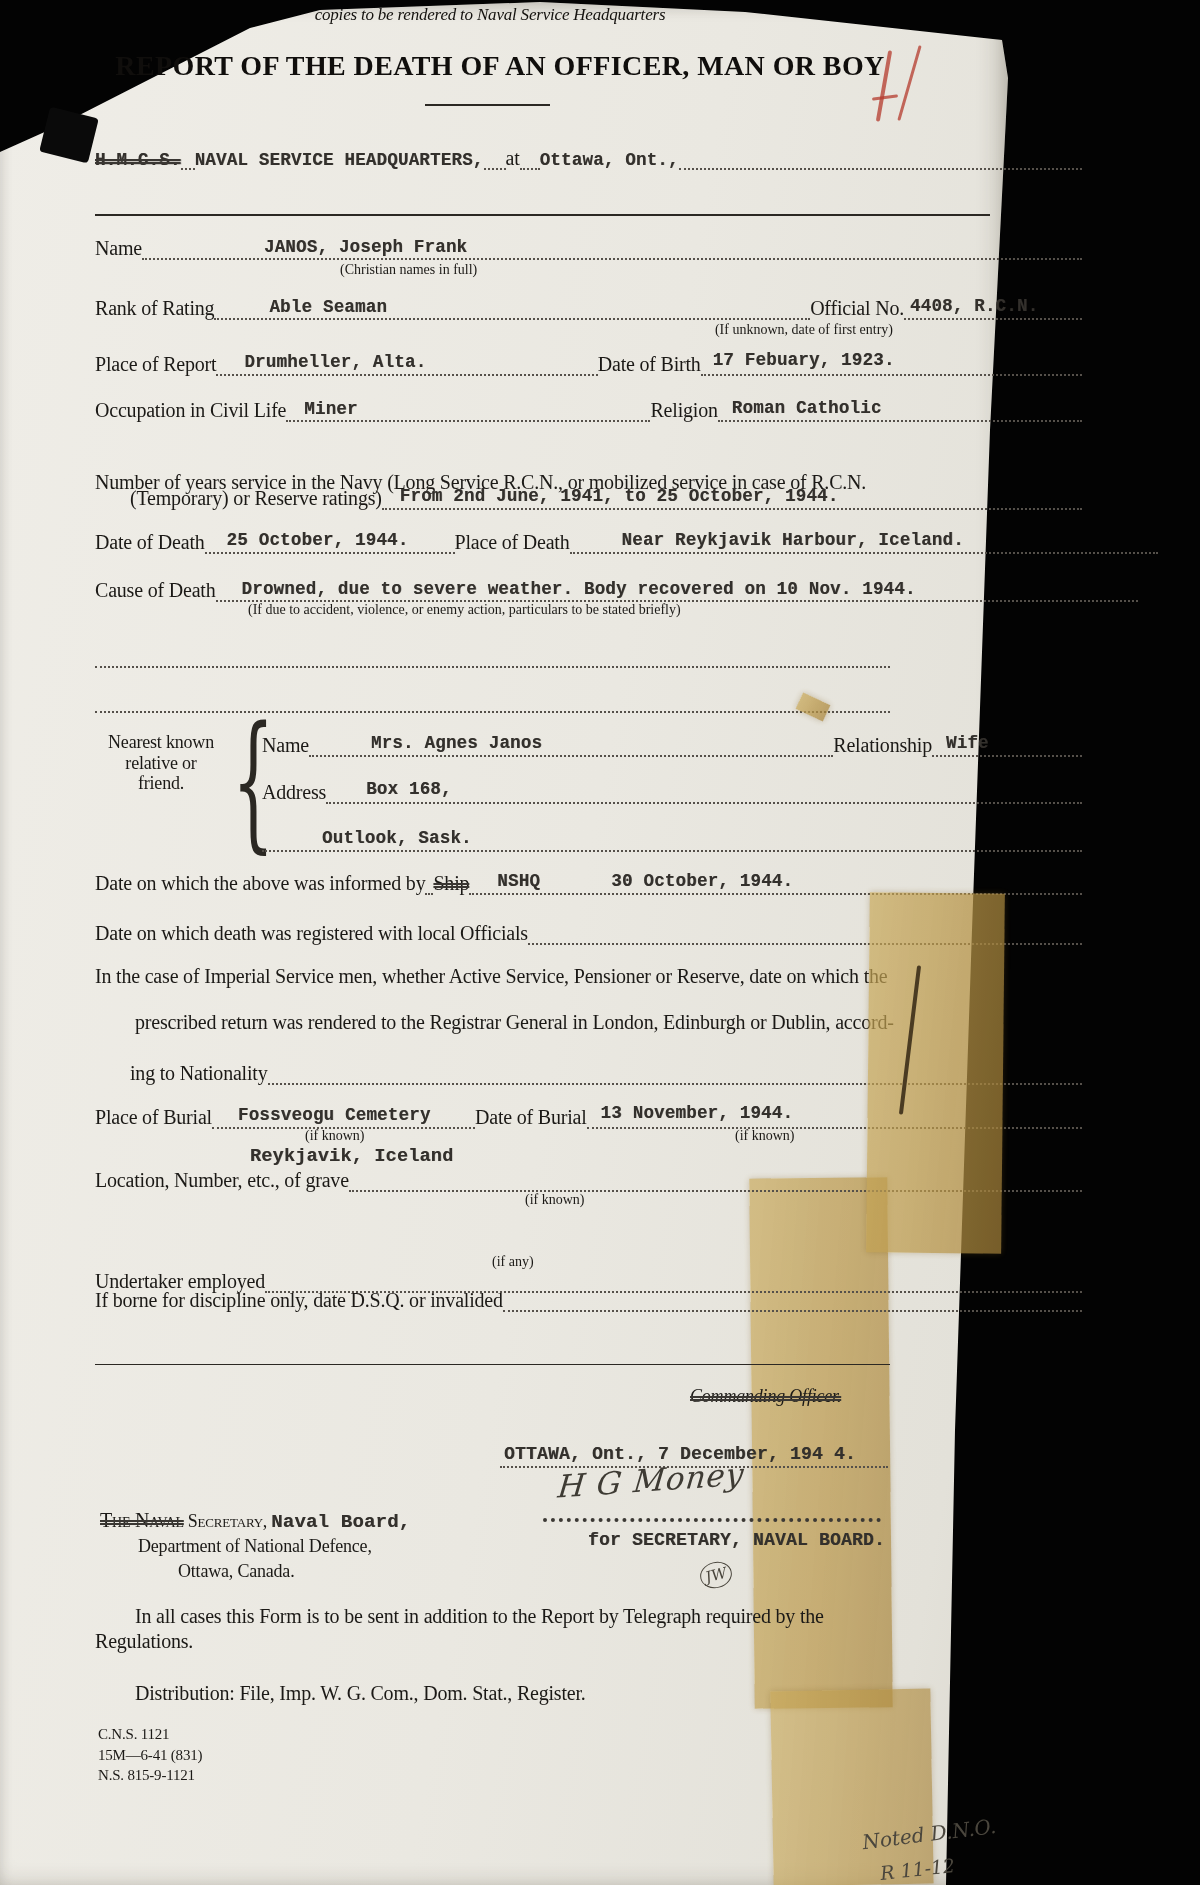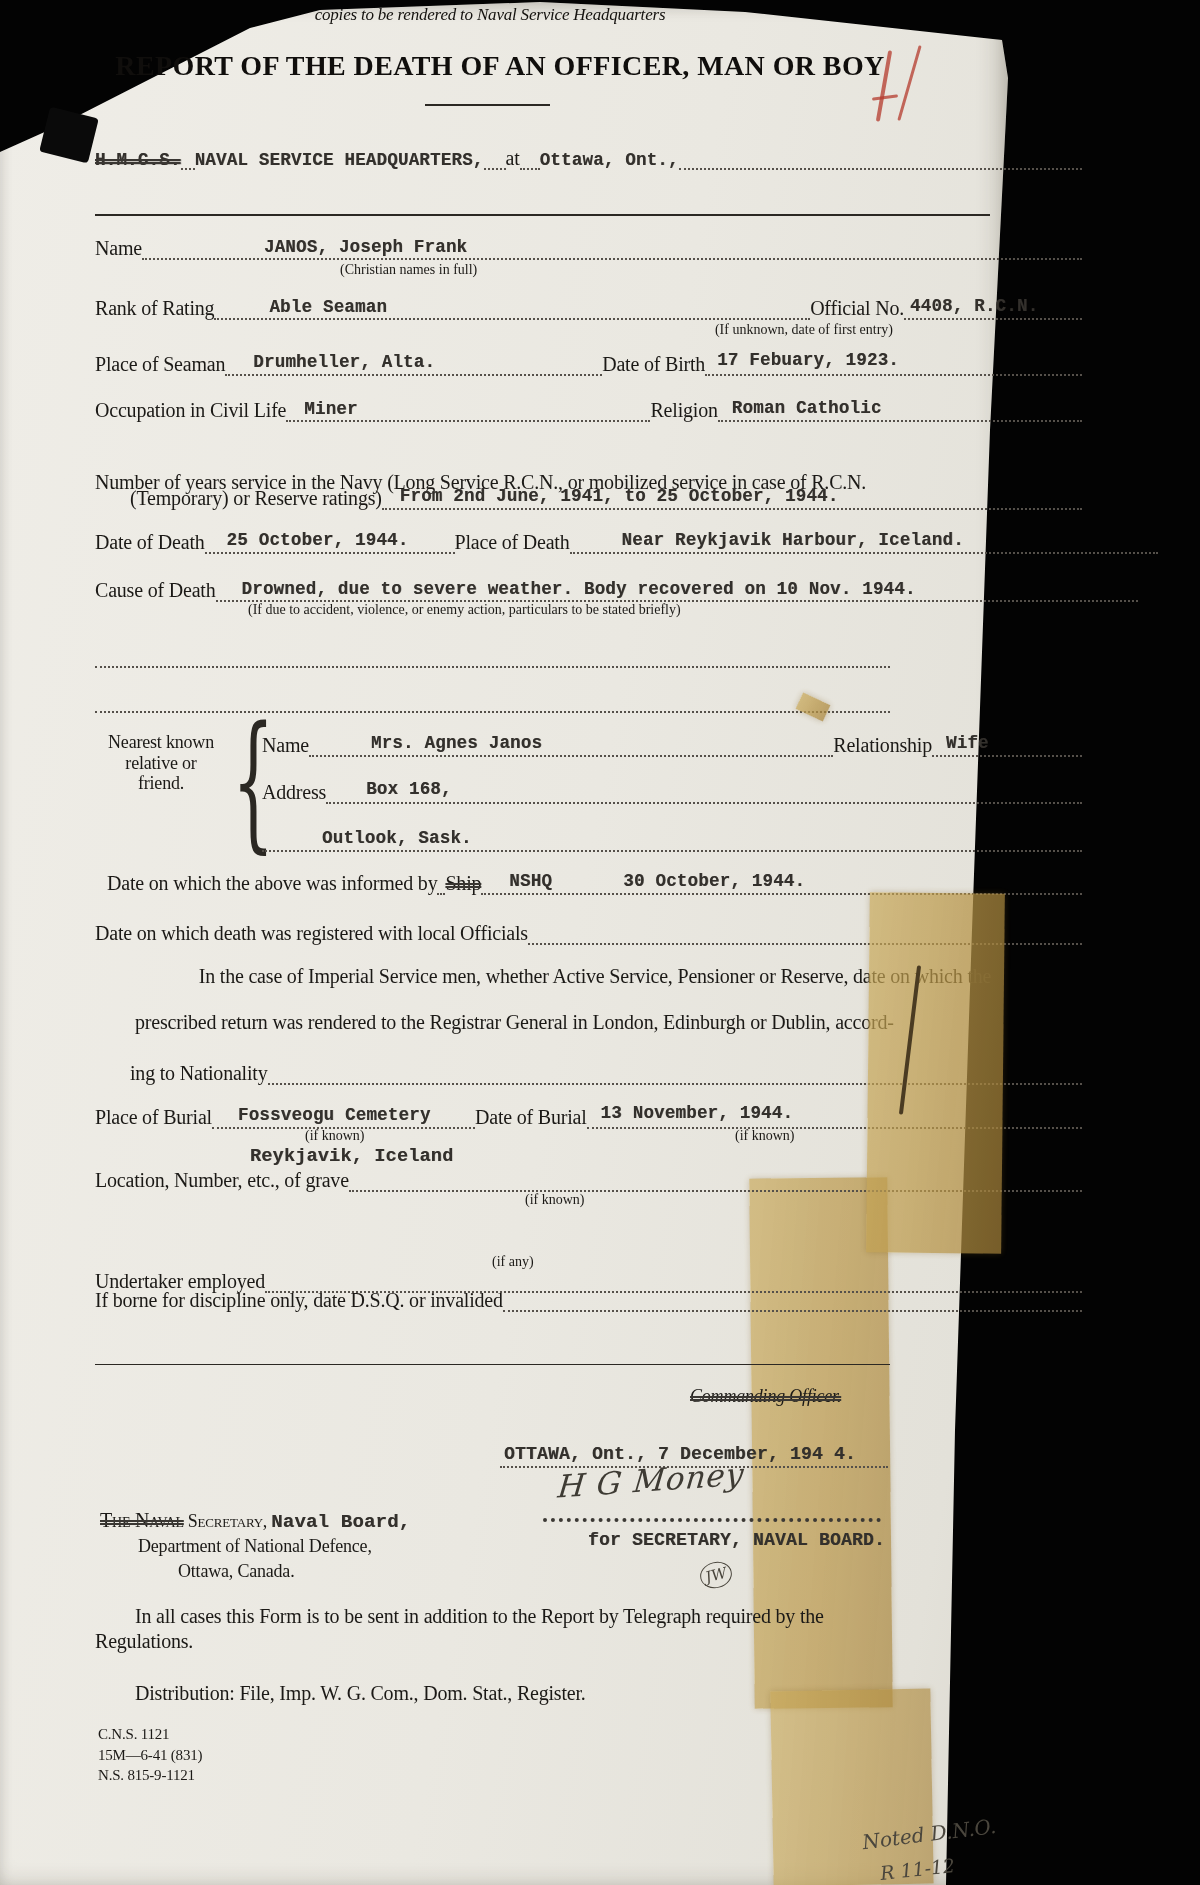--- a/index.html
+++ b/index.html
@@ -74,21 +74,21 @@
       <span class="val t" style="left:55px;bottom:1px;">Able Seaman</span>
     </span>
     <span class="p">Official No.</span>
     <span class="fillfix" style="width:178px;">
       <span class="val t" style="left:6px;bottom:2px;">4408, R.C.N.</span>
     </span>
   </div>
   <div class="abs p h" style="left:648px;top:322px;width:245px;text-align:right;">(If unknown, date of first entry)</div>
 
   <div class="row" style="top:352px;">
-    <span class="p">Place of Seaman</span>
+    <span class="p">Place of Report</span>
     <span class="fill">
       <span class="val t" style="left:28px;bottom:2px;">Drumheller, Alta.</span>
     </span>
     <span class="p">Date of Birth</span>
     <span class="fill">
       <span class="val t" style="left:12px;bottom:4px;">17 Febuary, 1923.</span>
     </span>
   </div>
 
   <div class="row" style="top:398px;">
@@ -154,36 +154,36 @@
     <span class="fill">
       <span class="val t" style="left:40px;bottom:3px;">Box 168,</span>
     </span>
   </div>
   <div class="row" style="top:828px;left:262px;">
     <span class="fill">
       <span class="val t" style="left:60px;bottom:2px;">Outlook, Sask.</span>
     </span>
   </div>
 
-  <div class="row" style="top:871px;margin-left:12px;">
+  <div class="row" style="top:871px;">
     <span class="p">Date on which the above was informed by</span>
     <span class="fillfix" style="width:8px;"></span>
     <span class="p struckdbl">Ship</span>
     <span class="fill">
       <span class="val t" style="left:28px;bottom:2px;">NSHQ</span>
       <span class="val t" style="left:142px;bottom:2px;">30 October, 1944.</span>
     </span>
   </div>
 
   <div class="row" style="top:921px;">
     <span class="p">Date on which death was registered with local Officials</span>
     <span class="fill"></span>
   </div>
 
-  <div class="abs p" style="left:95px;top:965px;right:105px;text-align:center;">In the case of Imperial Service men, whether Active Service, Pensioner or Reserve, date on which the</div>
+  <div class="abs p" style="left:95px;top:965px;right:105px;">In the case of Imperial Service men, whether Active Service, Pensioner or Reserve, date on which the</div>
   <div class="abs p" style="left:135px;top:1011px;right:105px;">prescribed return was rendered to the Registrar General in London, Edinburgh or Dublin, accord-</div>
   <div class="row" style="top:1061px;left:130px;">
     <span class="p">ing to Nationality</span>
     <span class="fill"></span>
   </div>
 
   <div class="row" style="top:1105px;">
     <span class="p">Place of Burial</span>
     <span class="fillfix" style="width:263px;">
       <span class="val t" style="left:26px;bottom:2px;">Fossveogu Cemetery</span>

